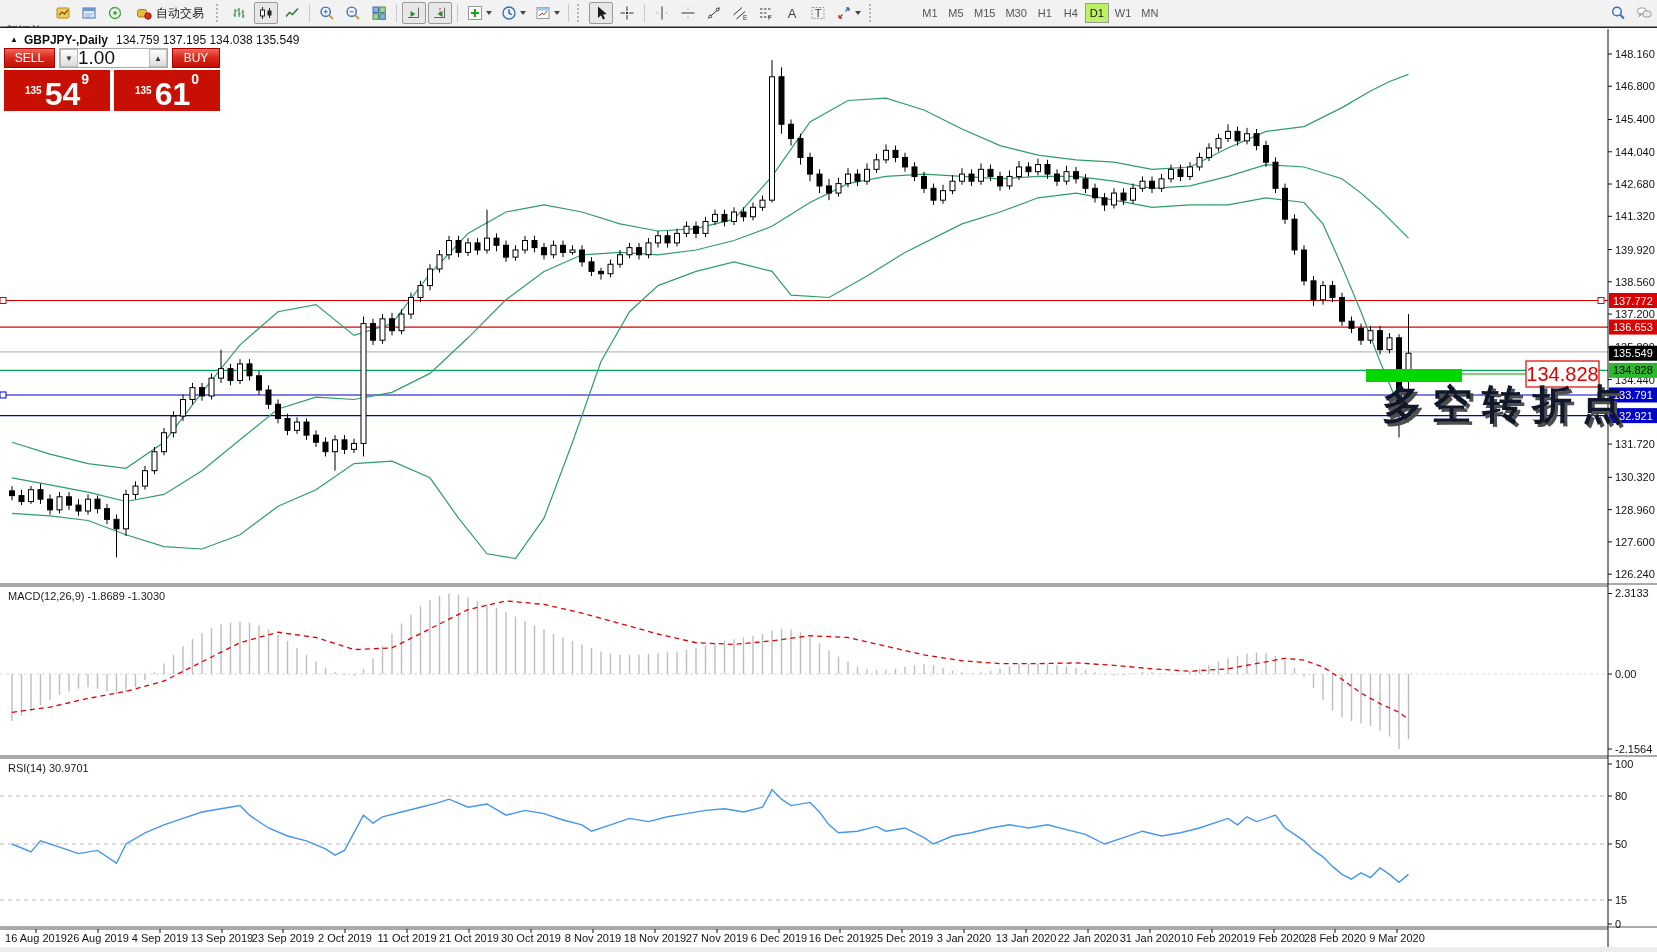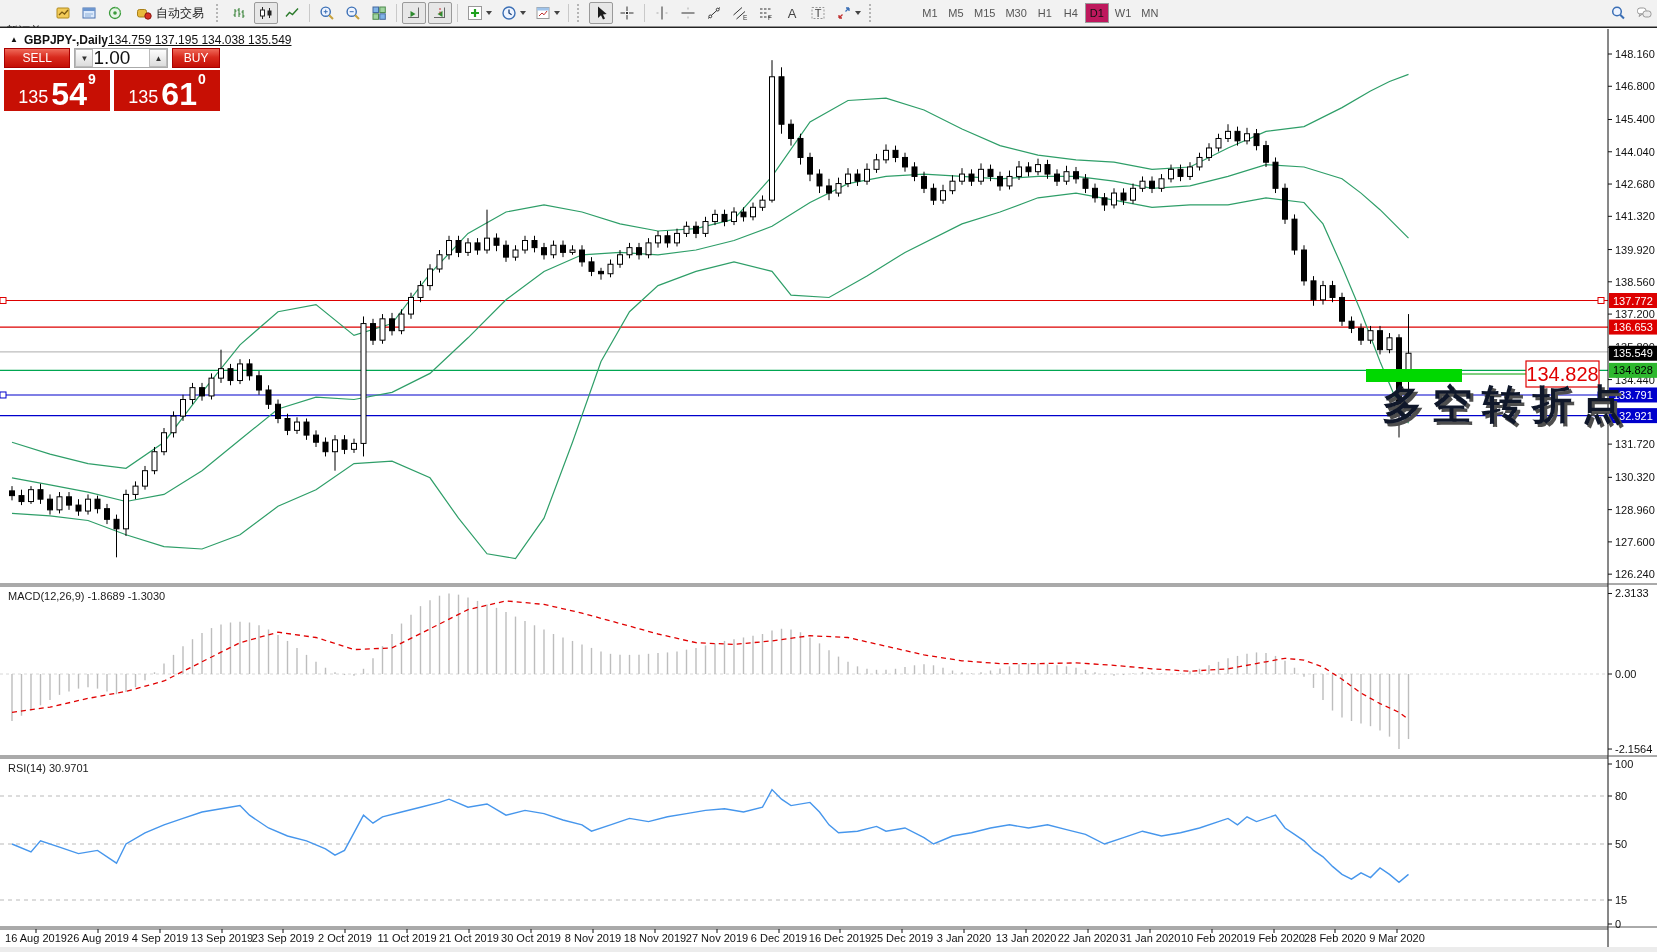--- a/index.html
+++ b/index.html
@@ -14,45 +14,45 @@
   .tb-btn.active{background:#e7e7e7;border:1px solid #9a9a9a;}
   .tb-btn svg{display:block;}
   .tb-textbtn{display:flex;align-items:center;margin:0 2px;padding:1px 5px;border:1px solid transparent;}
   .tb-textbtn .lbl{font-size:12px;color:#222;margin-left:4px;white-space:nowrap;}
   .tb-sep{width:1px;height:18px;background:#c9c9c9;margin:0 4px;}
   .tb-grip{width:5px;height:18px;margin:0 4px;border-left:2px dotted #b5b5b5;}
   .tb-caret{width:0;height:0;border-left:3.5px solid transparent;border-right:3.5px solid transparent;
             border-top:4px solid #444;margin-left:3px;}
   .tb-tf{min-width:24px;height:20px;display:flex;align-items:center;justify-content:center;
          font-size:11px;color:#555;padding:0 3px;margin:0 1px;border:1px solid transparent;box-sizing:border-box;}
-  .tb-tf.active{background:#be185d;border:1px solid #9a9a9a;color:#111;}
+  .tb-tf.active{background:#bef264;border:1px solid #9a9a9a;color:#111;}
   .tb-spacer{flex:1;}
   
   #chartwin{position:absolute;left:0;top:27px;width:1657px;height:925px;background:#fff;border-top:1px solid #222;}
   #chart-svg{position:absolute;left:0;top:0;}
   #title{position:absolute;left:10px;top:5px;font-size:12px;color:#111;white-space:nowrap;}
   #title .tri{font-size:8px;margin-right:6px;vertical-align:2px;color:#111;}
   #title .sym{font-weight:bold;}
-  #title .ohlc{margin-left:0;text-decoration:underline;}
+  #title .ohlc{margin-left:8px;}
   
   #oneclick{position:absolute;left:4px;top:20px;width:216px;}
   .oc-row1{display:flex;height:20px;}
   .oc-btn{background:linear-gradient(#ef6a5a,#d92b1e 45%,#c30f06);color:#fff;font-size:12px;
           display:flex;align-items:center;justify-content:center;border:1px solid #a00;box-sizing:border-box;}
-  .oc-sell{width:67px;} .oc-buy{width:48px;margin-left:4px;}
+  .oc-sell{width:51px;} .oc-buy{width:48px;margin-left:4px;}
   .oc-vol{flex:1;display:flex;margin-left:4px;border:1px solid #aaa;background:#fff;box-sizing:border-box;}
   .oc-spin{width:18px;background:linear-gradient(#fdfdfd,#dcdcdc);display:flex;align-items:center;justify-content:center;
            font-size:8px;color:#333;border:1px solid #bbb;box-sizing:border-box;}
   .oc-vol input{flex:1;border:0;outline:none;font-size:19px;text-align:left;padding:0 6px 0 0;width:50px;
                 font-family:"Liberation Sans",sans-serif;color:#111;}
   .oc-row2{display:flex;height:41px;margin-top:2px;}
   .oc-price{background:#c70f04;color:#fff;display:flex;align-items:flex-end;justify-content:center;
             padding-bottom:3px;}
   .oc-price.left{width:106px;} .oc-price.right{width:106px;margin-left:4px;}
-  .oc-small{font-size:18px;font-weight:normal;line-height:1;margin-right:3px;margin-bottom:2px;}
+  .oc-small{font-size:10px;font-weight:bold;line-height:1;margin-right:3px;margin-bottom:12px;}
   .oc-big{font-size:32px;font-weight:bold;line-height:0.85;}
   .oc-sup{font-size:14px;font-weight:bold;line-height:1;margin-left:1px;align-self:flex-start;margin-top:2px;}
   
   .pane-label{position:absolute;left:8px;font-size:11px;color:#1a1a1a;white-space:nowrap;}
   
   #cn-note{position:absolute;font-weight:bold;font-size:40px;line-height:1;color:#0f172a;
            letter-spacing:10px;text-shadow:3px 3px 0 #4e4e4e;white-space:nowrap;}
   text{font-family:"Liberation Sans",sans-serif;}
 </style>
 </head>

